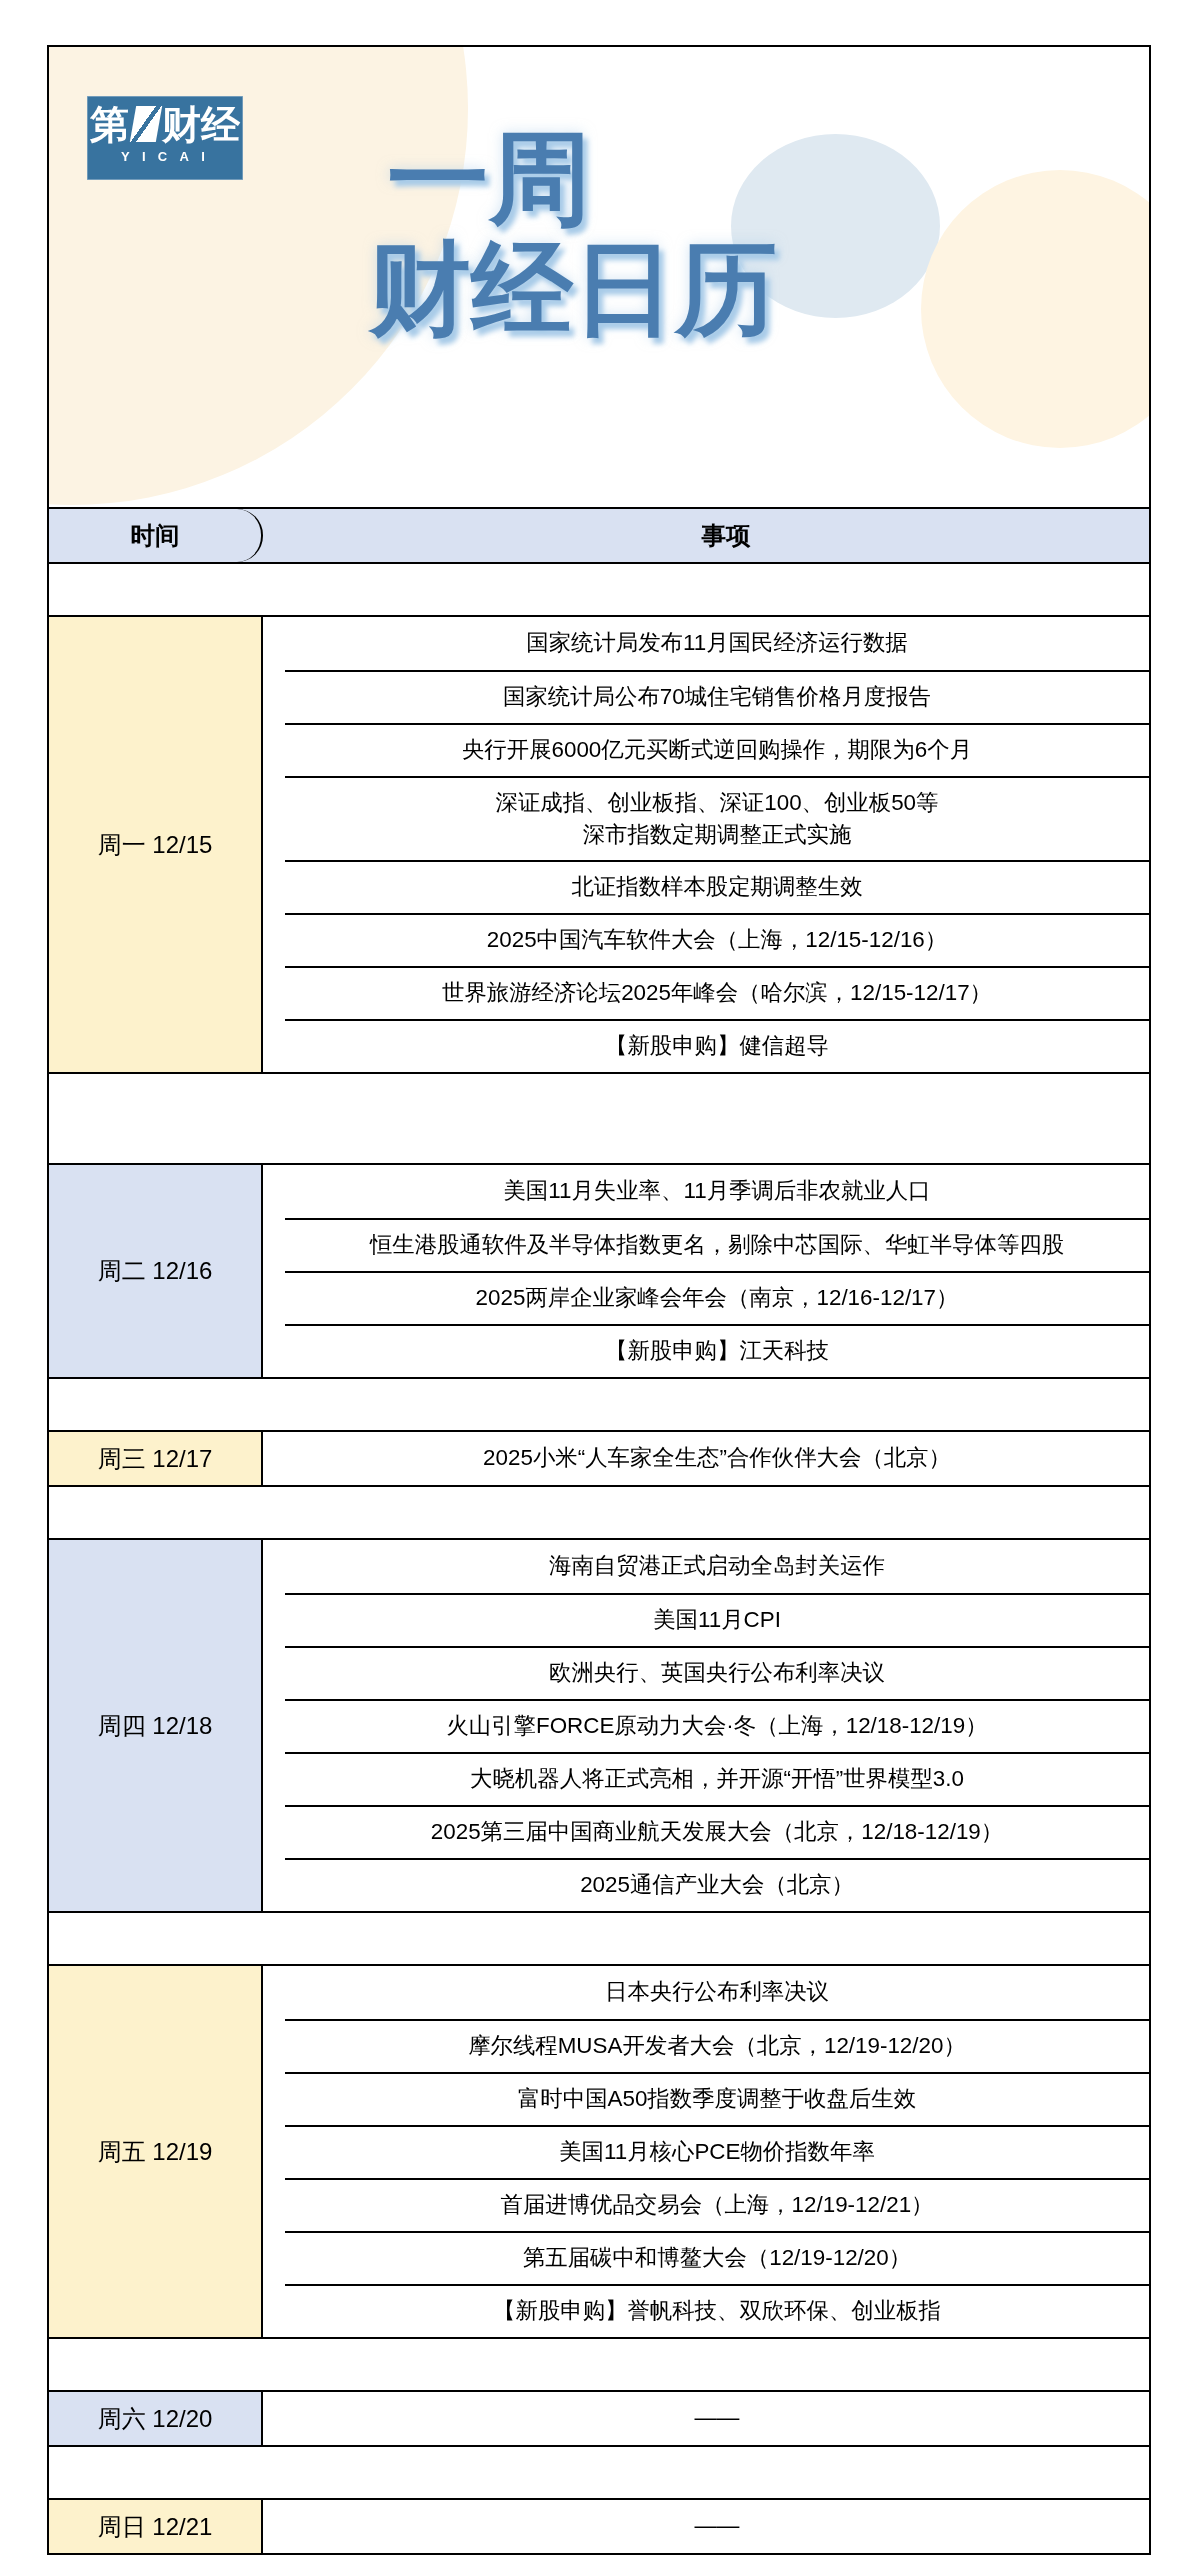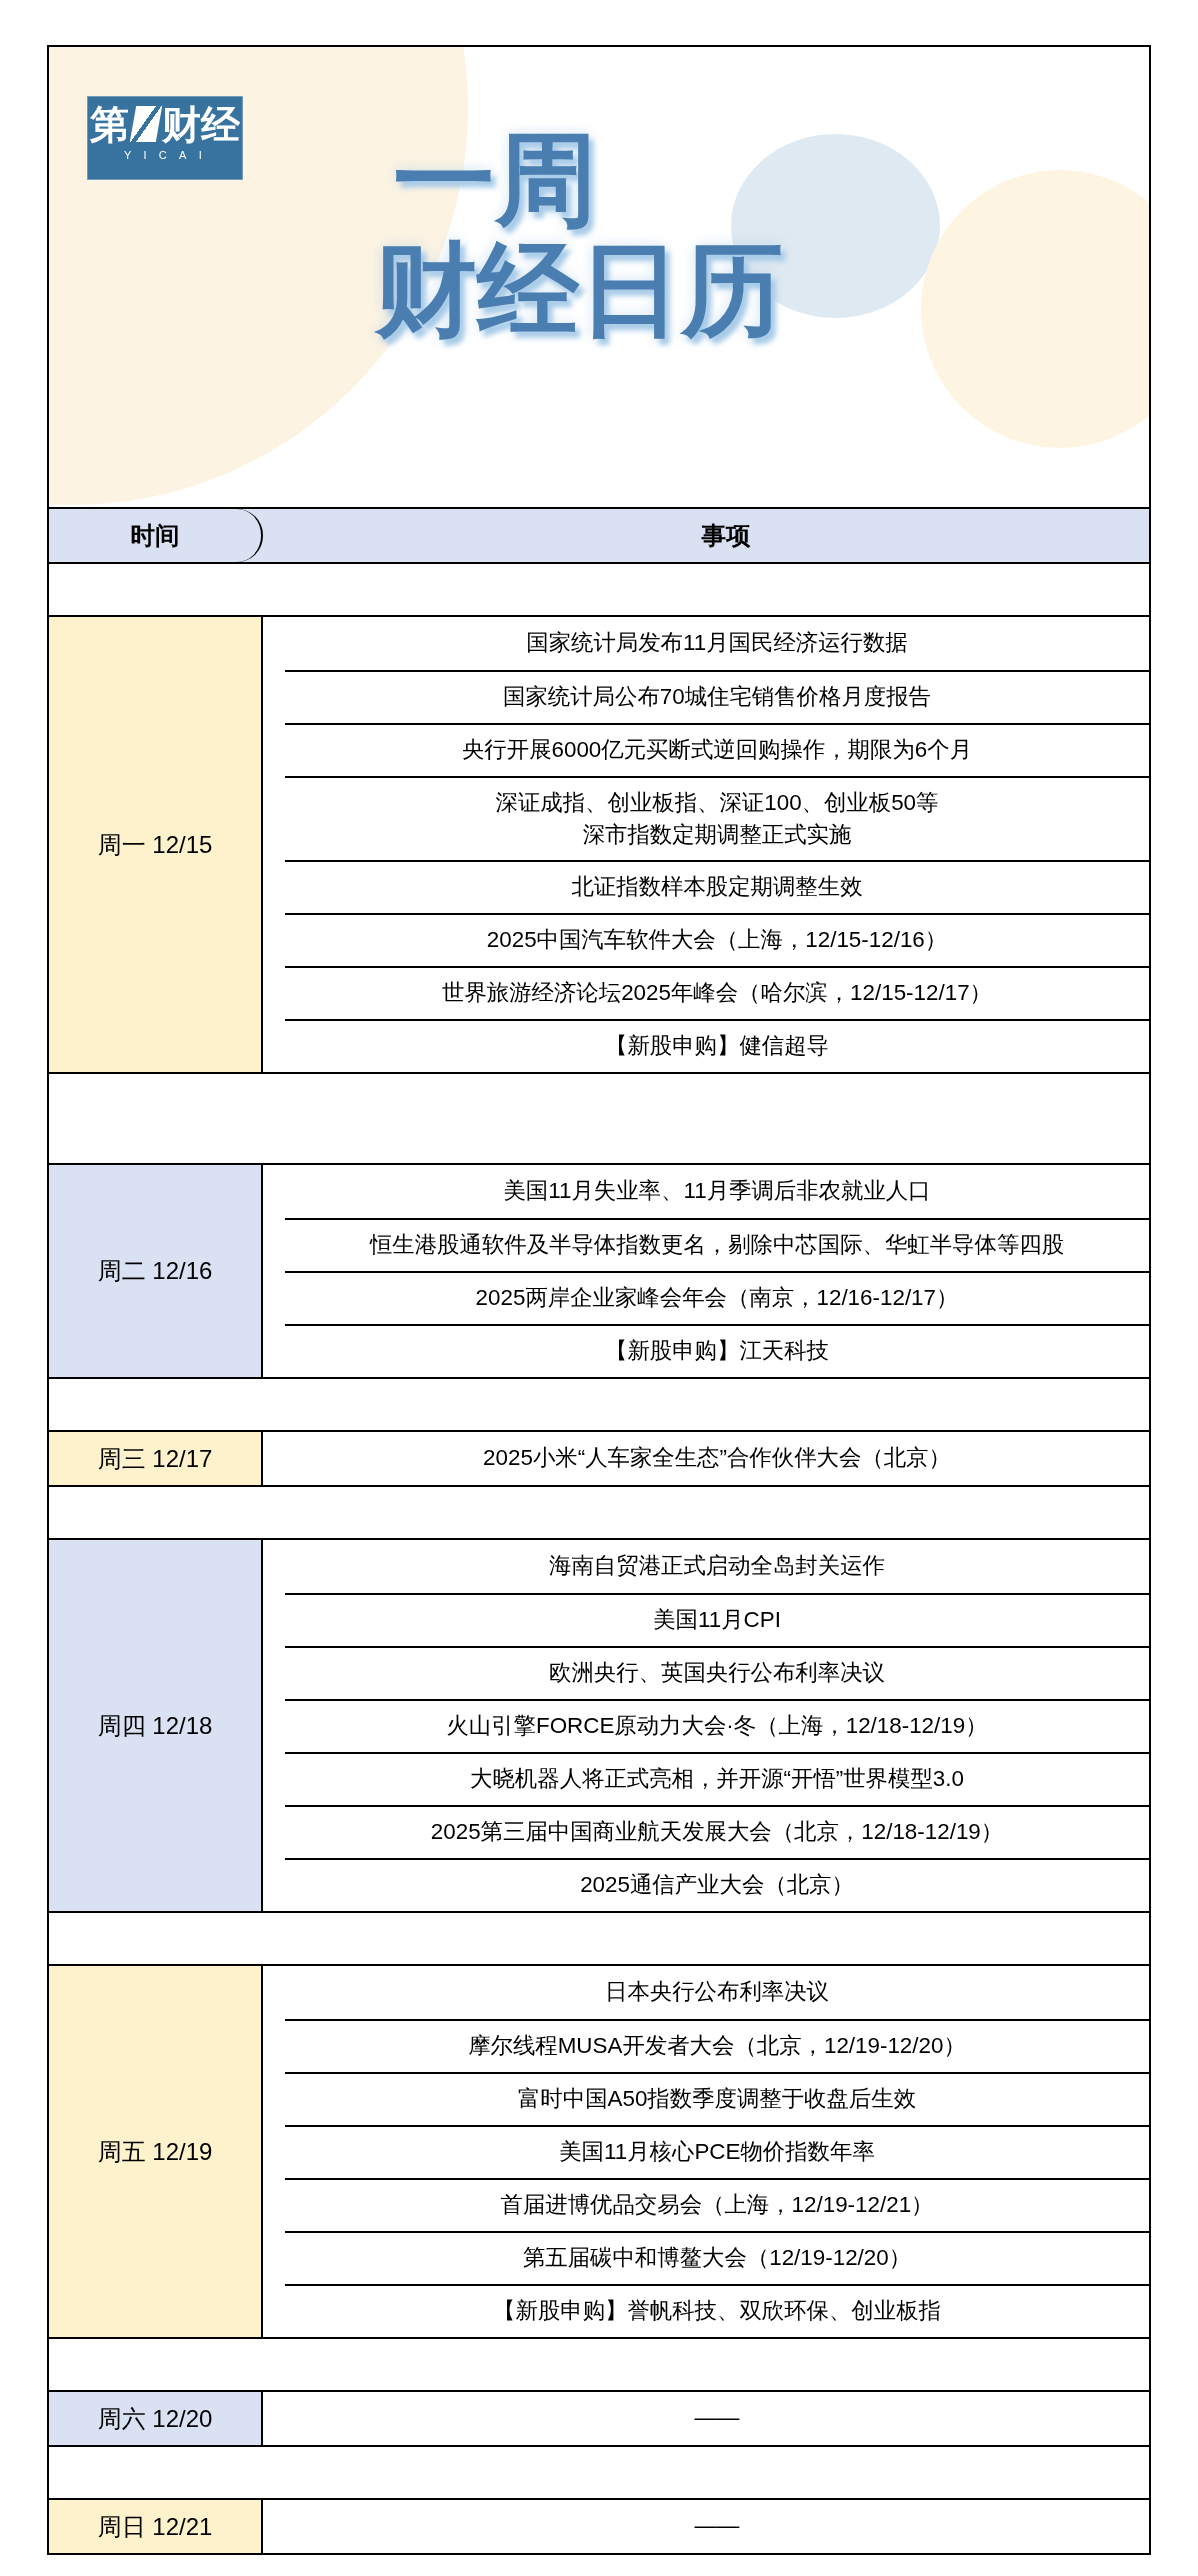--- a/index.html
+++ b/index.html
@@ -54,32 +54,33 @@
     line-height: 1;
   }
   .logo-one {
     display: inline-block;
     width: 26px; height: 36px;
     background: linear-gradient(118deg, #ffffff 44%, var(--logo-blue, #38739F) 44%, var(--logo-blue, #38739F) 56%, #ffffff 56%);
     transform: skewX(-10deg);
   }
   .logo-sub {
     margin-top: 5.8px;
-    font-size: 11px;
-    font-weight: normal;
+    font-size: 13px;
+    font-weight: bold;
     letter-spacing: 12.3px;
     padding-left: 8px;
   }
   .title {
     position: absolute;
-    left: 16px; top: 78px;
+    left: 10px; top: 78px;
     font-weight: 900;
     color: var(--title-blue, #4A7DB0);
     text-shadow: 5px 5.8px 5px var(--title-glow, #A8CBE8), 0 0 13px rgba(168,203,232,0.55);
     line-height: 1.08;
+    font-family: Liberation Serif, serif;
   }
   .title-line1 { margin-left: 328px; font-size: 102px; }
   .title-line2 { margin-left: 310px; font-size: 102px; }
   
   .thead {
     display: flex;
     height: 55px;
     background: var(--header-bg, #D9E1F2);
     border-top: 2.2px solid var(--border, #000);
     font-weight: bold;

